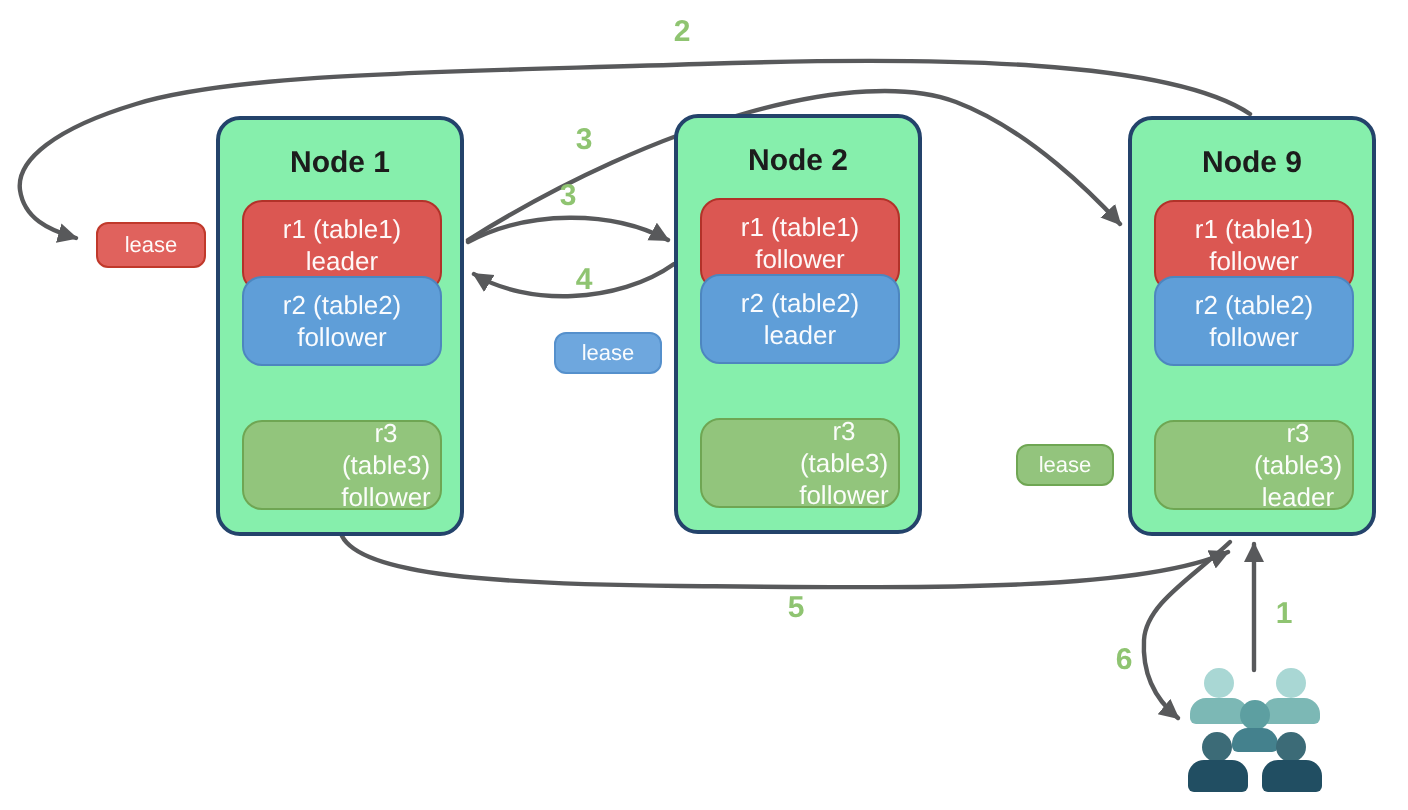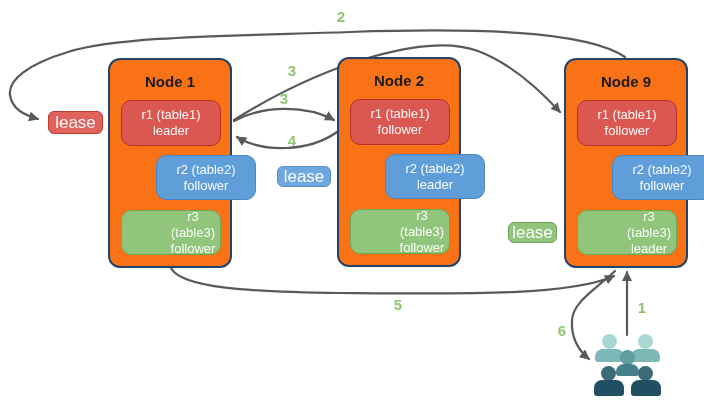--- a/index.html
+++ b/index.html
@@ -10,42 +10,42 @@
   .edges{position:absolute;left:0;top:0;width:704px;height:405px;pointer-events:none;}
   .edges path.edge{stroke:var(--arrow);stroke-width:2.2;fill:none;stroke-linecap:round;}
   .edges marker path{fill:var(--arrow);}
 
   .step{
     position:absolute;transform:translate(-50%,-50%);
     color:var(--label-green);font-weight:700;font-size:15px;line-height:1;
   }
 
   .node{
-    position:absolute;width:124px;height:210px;background:#f97316;
+    position:absolute;width:124px;height:210px;background:#86efac;
     border:2px solid var(--node-border);border-radius:12px;box-sizing:border-box;
   }
   .node-title{
     position:absolute;left:0;right:0;top:13px;text-align:center;
     font-weight:700;font-size:15px;color:#1c1c1c;
   }
   .replica{
     position:absolute;left:11px;width:100px;height:45px;box-sizing:border-box;
     border-radius:10px;border:1.5px solid;display:flex;flex-direction:column;
     align-items:center;justify-content:center;color:rgba(255,255,255,.96);
     font-size:13px;line-height:16px;text-align:center;
   }
-  .r-pos1{top:40px;height:46px;} .r-pos2{top:95px;margin-left:35px;} .r-pos3{top:150px;padding-left:44px;}
+  .r-pos1{top:40px;height:46px;} .r-pos2{top:78px;} .r-pos3{top:150px;padding-left:44px;}
   .c-red{background:var(--red);border-color:var(--red-border);}
   .c-blue{background:var(--blue);border-color:var(--blue-border);}
   .c-green{background:var(--green);border-color:var(--green-border);}
 
   .lease{
     position:absolute;box-sizing:border-box;border-radius:6px;border:1.5px solid;
     display:flex;align-items:center;justify-content:center;
-    color:rgba(255,255,255,.96);font-size:17px;
+    color:rgba(255,255,255,.96);font-size:11px;
   }
   .lease-red{left:48px;top:111px;width:55px;height:23px;background:var(--lease-red);border-color:var(--lease-red-border);}
   .lease-blue{left:277px;top:166px;width:54px;height:21px;background:var(--lease-blue);border-color:var(--lease-blue-border);}
   .lease-green{left:508px;top:222px;width:49px;height:21px;background:var(--lease-green);border-color:var(--lease-green-border);}
 
   .crowd{position:absolute;left:594px;top:334px;width:66px;height:64px;}
   .person{position:absolute;}
   .person .head{position:absolute;border-radius:50%;}
   .person .body{position:absolute;border-radius:8px 8px 3px 3px;}
   .p-bl{left:1px;top:0;z-index:1;}

